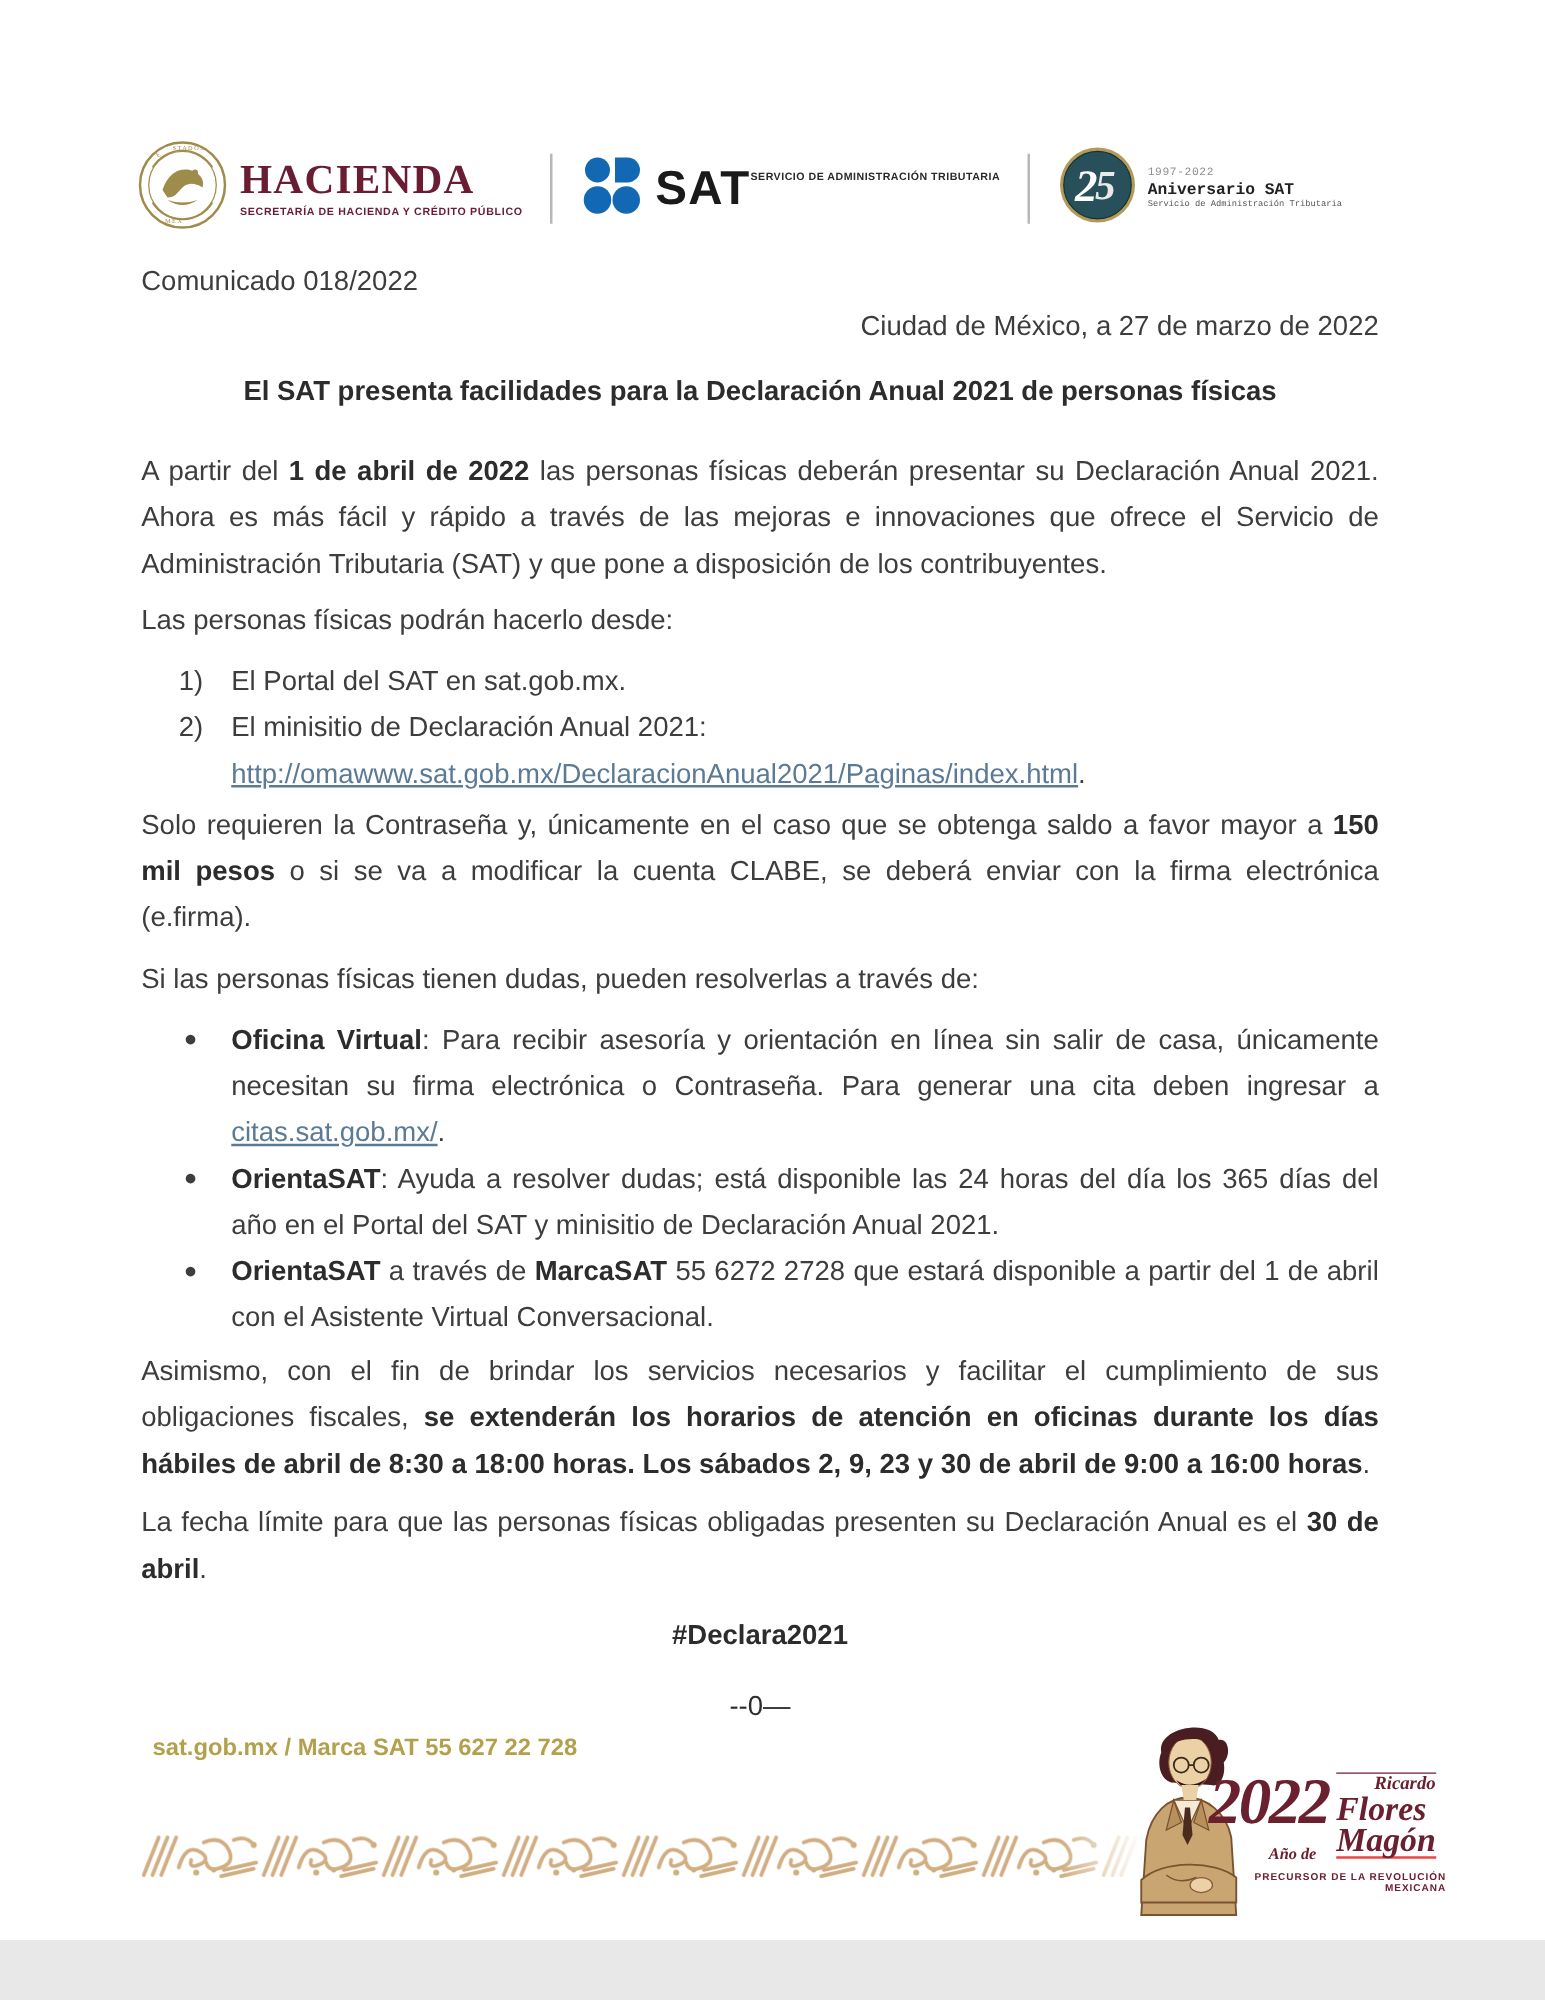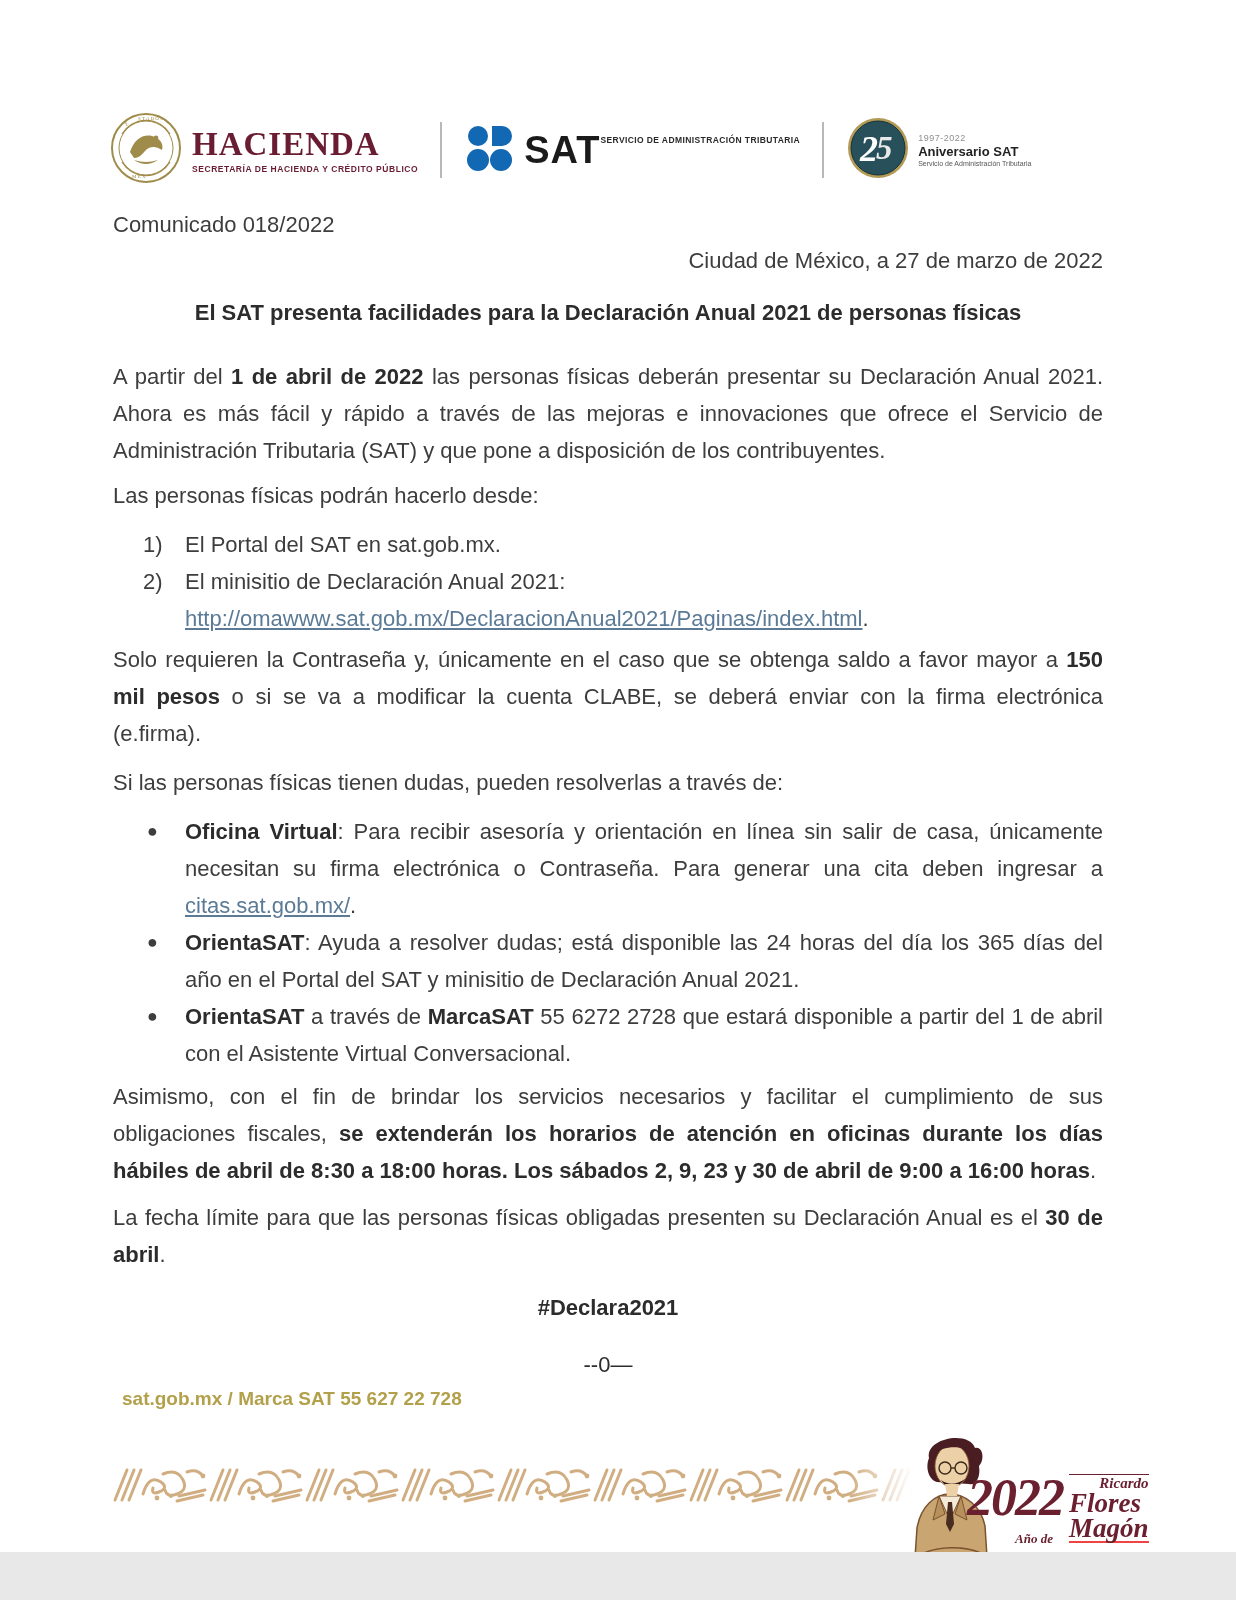--- a/index.html
+++ b/index.html
@@ -17,21 +17,21 @@
   .logo-hacienda{display:flex;align-items:center;gap:10px;}
   .hac-text{display:flex;flex-direction:column;}
   .hac-title{font-family:"Liberation Serif","DejaVu Serif",serif;font-weight:700;font-size:33px;color:#691c32;letter-spacing:1px;line-height:34px;}
   .hac-sub{font-size:8.5px;font-weight:700;color:#691c32;letter-spacing:.55px;margin-top:3px;}
   .vdiv{width:2px;height:56px;background:#b8b8b8;}
   .logo-sat{display:flex;align-items:center;gap:8px;}
   .sat-text{display:flex;}
   .sat-title{font-weight:800;font-size:38px;color:#1a1a1a;line-height:34px;letter-spacing:1px;}
   .sat-sub{font-size:8.5px;font-weight:700;color:#2a2a2a;letter-spacing:.4px;margin-top:2px;}
   .logo-25{display:flex;align-items:center;gap:8px;}
-  .a25-text{display:flex;flex-direction:column;}
+  .a25-text{display:flex;flex-direction:column;font-family:Liberation Mono, monospace;}
   .a25-years{font-size:9px;color:#8f8f8f;letter-spacing:.5px;}
   .a25-title{font-size:13px;font-weight:800;color:#222;margin-top:1px;}
   .a25-sub{font-size:7px;color:#555;margin-top:1px;}
   
   .content{position:absolute;top:210px;left:113px;width:990px;font-size:22px;line-height:37px;}
   .meta-line{line-height:30px;}
   .comunicado{margin-bottom:6px;}
   .dateline{text-align:right;margin-bottom:22px;}
   .doc-title{text-align:center;font-weight:700;color:#2c2c2c;line-height:30px;margin-bottom:30px;}
   .para{text-align:justify;margin:0 0 8px 0;}
@@ -45,21 +45,21 @@
   ul.bullets{list-style:none;margin:0 0 6px 0;padding:0 0 0 34px;}
   ul.bullets li{display:flex;}
   ul.bullets .marker{flex:0 0 38px;font-size:18px;}
   ul.bullets .li-body{flex:1;text-align:justify;}
   ol.numbered .li-body{flex:1;}
   .hashtag{text-align:center;font-weight:700;color:#2c2c2c;margin:16px 0 16px 0;}
   .endmark{text-align:center;margin-top:20px;color:#2c2c2c;}
   
   .footer-address{position:absolute;left:122px;top:1384px;color:#b3a04b;font-weight:700;font-size:19px;line-height:29px;}
   .band{position:absolute;left:113px;top:1466px;width:800px;height:38px;}
-  .magon-group{position:absolute;left:895px;top:1428px;width:260px;height:165px;}
+  .magon-group{position:absolute;left:895px;top:1372px;width:260px;height:165px;}
   .magon-logo{position:absolute;left:72px;top:46px;width:190px;color:#6b2030;font-family:"Liberation Serif","DejaVu Serif",serif;}
   .magon-row{display:flex;align-items:flex-start;}
   .magon-year{font-size:52px;font-weight:800;font-style:italic;line-height:48px;letter-spacing:-2px;}
   .magon-names{margin-left:6px;display:flex;flex-direction:column;border-top:1px solid #6b2030;padding-top:1px;}
   .magon-first{font-size:15px;font-style:italic;font-weight:700;line-height:15px;align-self:flex-end;}
   .magon-middle{font-size:27px;font-weight:800;font-style:italic;line-height:24px;}
   .magon-last{font-size:27px;font-weight:800;font-style:italic;line-height:26px;border-bottom:2px solid #ef4444;}
   .magon-prefix{font-size:13px;font-style:italic;font-weight:700;text-align:right;margin-top:-12px;margin-right:104px;}
   .magon-tagline{font-family:"Liberation Sans",sans-serif;font-size:8px;font-weight:700;letter-spacing:.8px;margin-top:6px;text-align:right;}
   .portrait{position:absolute;left:0;top:0;}

